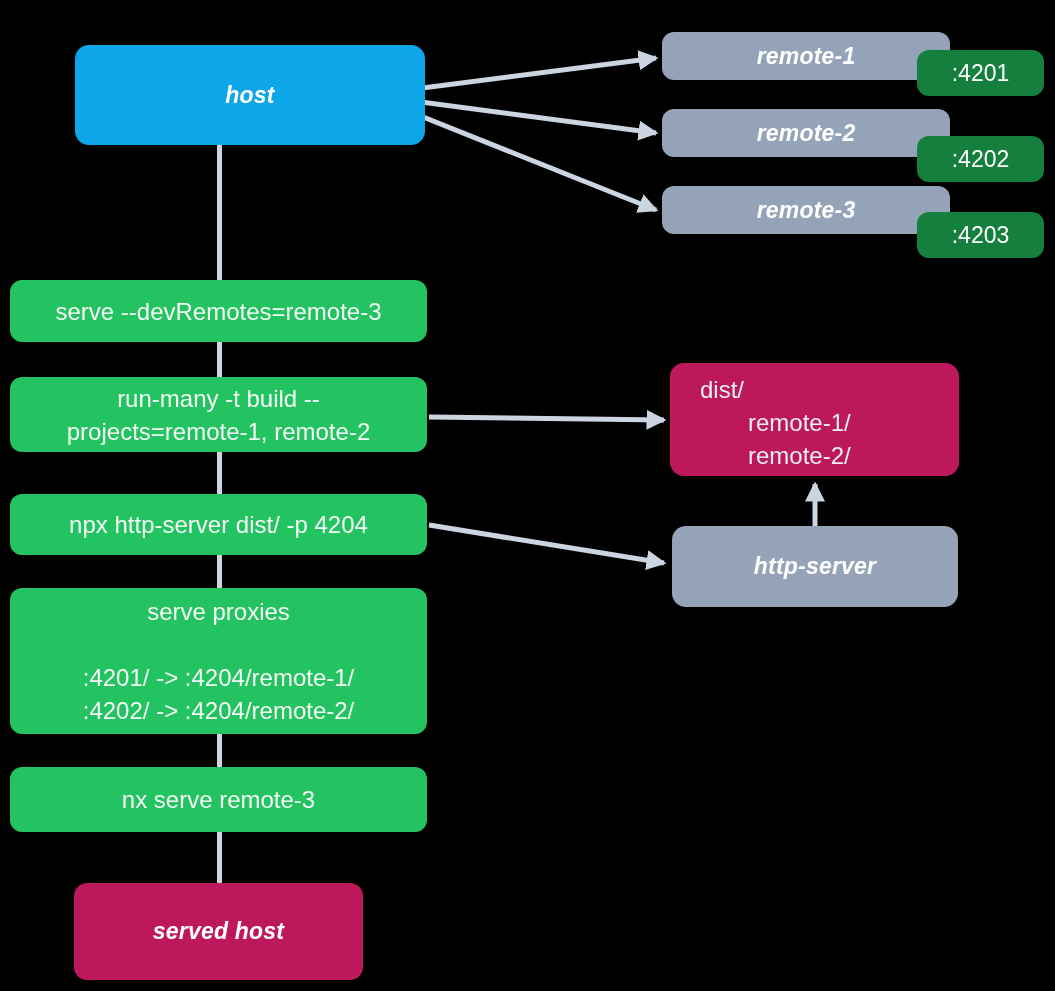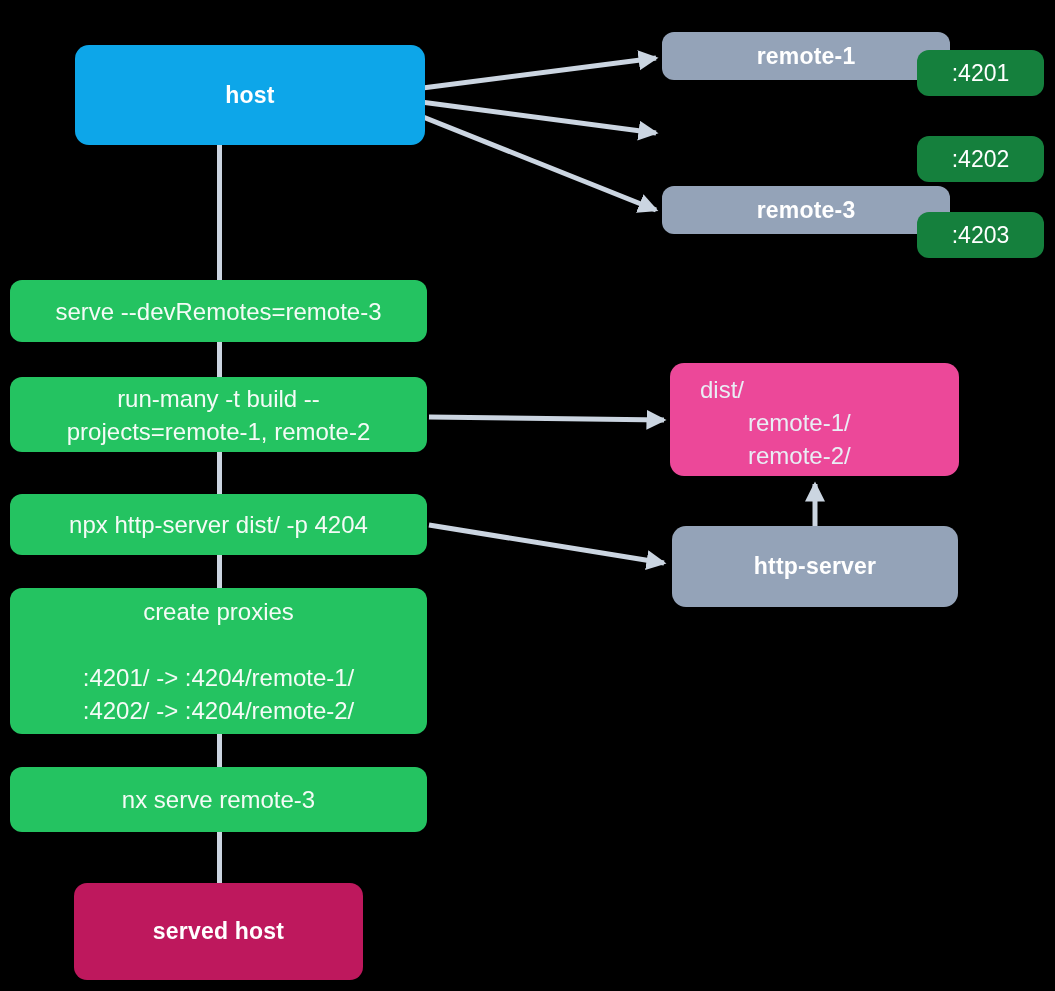--- a/index.html
+++ b/index.html
@@ -28,20 +28,21 @@
     align-items: center;
     justify-content: center;
     flex-direction: column;
     z-index: 1;
   }
   .bold-label {
     font-weight: 700;
     font-size: 23px;
     color: #ffffff;
     letter-spacing: 0.2px;
+    font-style: italic;
   }
   .host-node {
     left: 75px; top: 45px;
     width: 350px; height: 100px;
     background: #0da6e9;
     border-radius: 14px;
   }
   .served-host-node {
     left: 74px; top: 883px;
     width: 289px; height: 97px;
@@ -90,21 +91,21 @@
     white-space: pre;
   }
   .step-1 { top: 280px; height: 62px; }
   .step-2 { top: 377px; height: 75px; }
   .step-3 { top: 494px; height: 61px; }
   .step-4 { top: 588px; height: 146px; }
   .step-5 { top: 767px; height: 65px; }
   .dist-node {
     left: 670px; top: 363px;
     width: 289px; height: 113px;
-    background: #ec4899;
+    background: #be185d;
     border-radius: 14px;
     align-items: flex-start;
     justify-content: flex-start;
     padding: 10px 0 0 30px;
     font-size: 24px;
     color: #e9eef5;
   }
   .dist-node .line {
     display: block;
     line-height: 33px;
@@ -143,20 +144,23 @@
     <span class="bold-label">host</span>
   </div>
 
   <div class="node remote-node remote-1">
     <span class="bold-label">remote-1</span>
   </div>
   <div class="badge badge-1">
     <span>:4201</span>
   </div>
 
+  <div class="node remote-node remote-2">
+    <span class="bold-label">remote-2</span>
+  </div>
   <div class="badge badge-2">
     <span>:4202</span>
   </div>
 
   <div class="node remote-node remote-3">
     <span class="bold-label">remote-3</span>
   </div>
   <div class="badge badge-3">
     <span>:4203</span>
   </div>
@@ -168,21 +172,21 @@
   <div class="node step step-2">
     <span class="line">run-many -t build --</span>
     <span class="line">projects=remote-1, remote-2</span>
   </div>
 
   <div class="node step step-3">
     <span class="line">npx http-server dist/ -p 4204</span>
   </div>
 
   <div class="node step step-4">
-    <span class="line">create proxies</span>
+    <span class="line">serve proxies</span>
     <span class="line"></span>
     <span class="line">:4201/ -&gt; :4204/remote-1/</span>
     <span class="line">:4202/ -&gt; :4204/remote-2/</span>
   </div>
 
   <div class="node step step-5">
     <span class="line">nx serve remote-3</span>
   </div>
 
   <div class="node dist-node">

